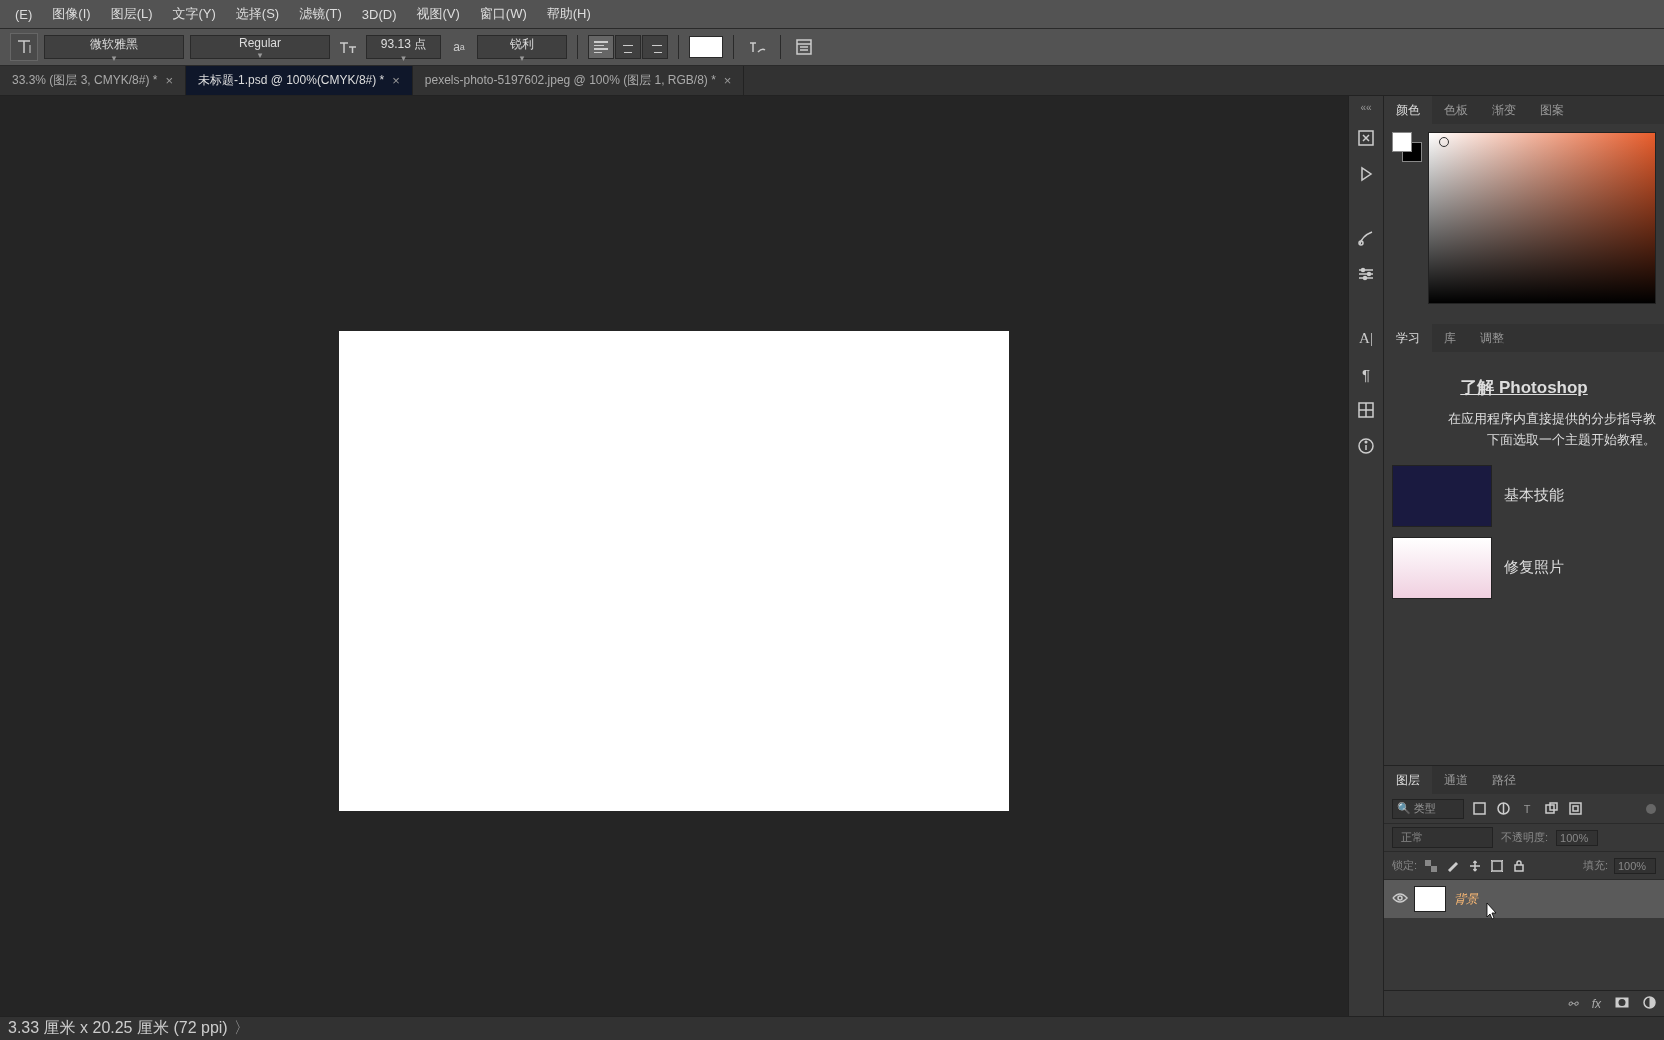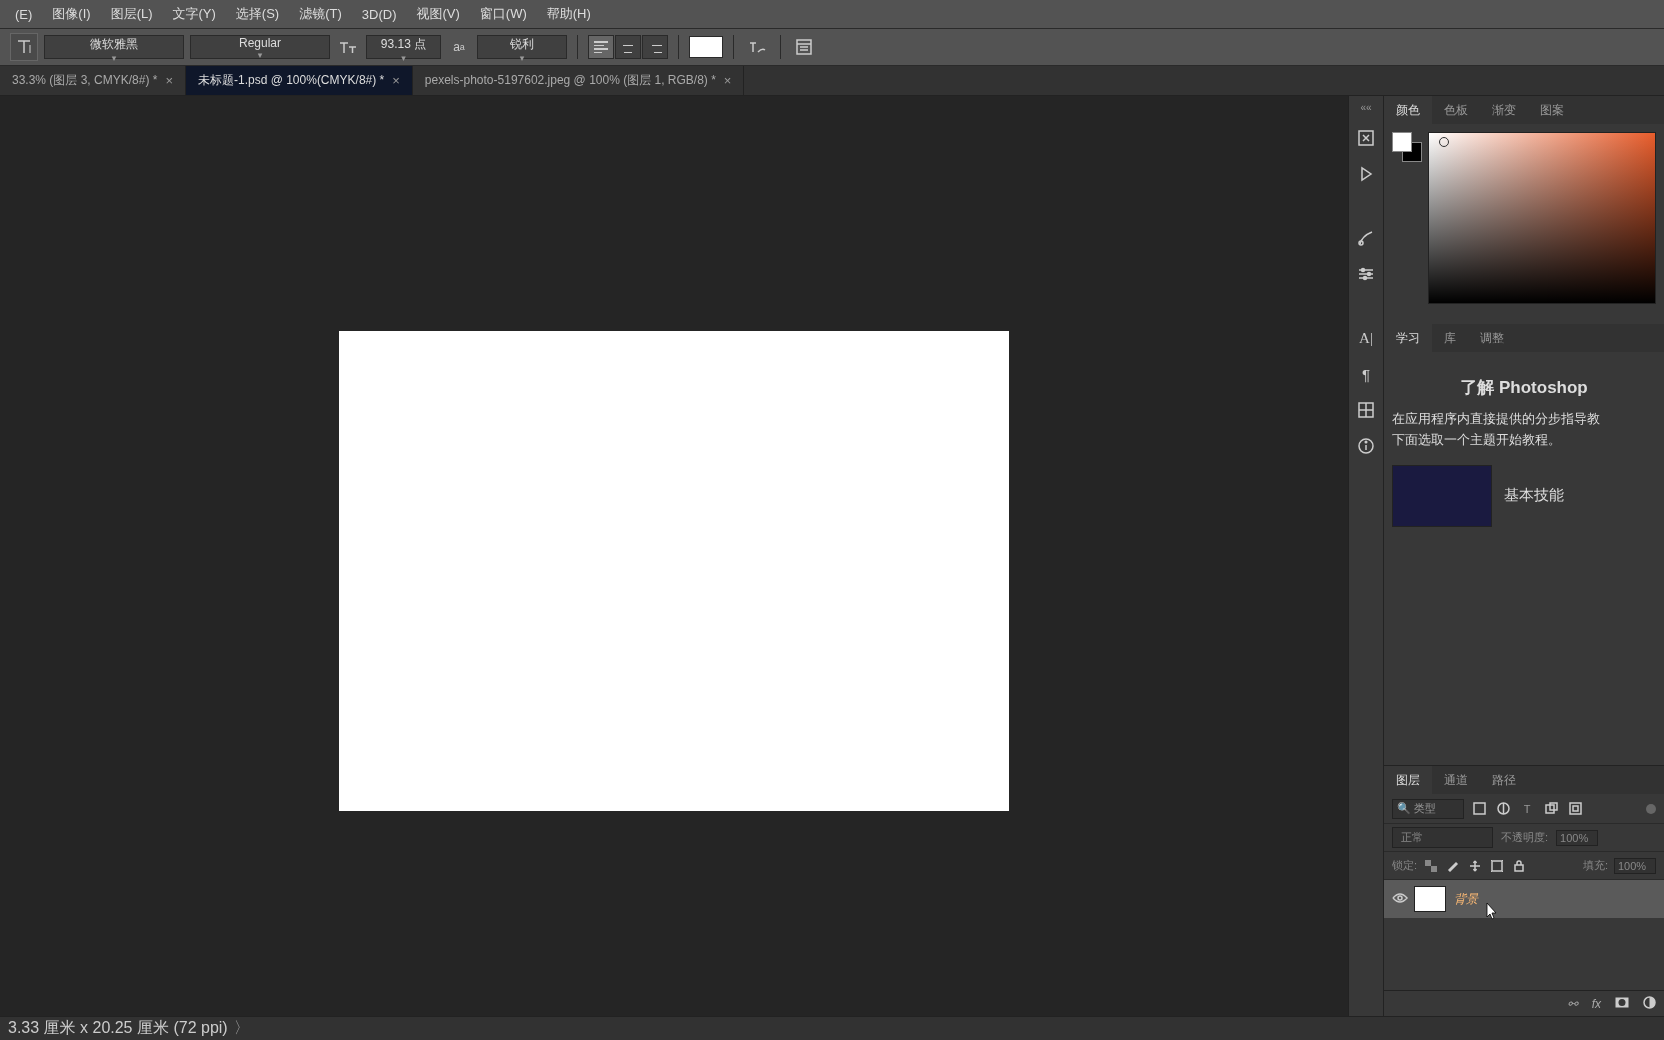--- a/index.html
+++ b/index.html
@@ -53,22 +53,22 @@
 
 .color-panel { height: 200px; padding: 8px; display: flex; gap: 6px; }
 .fg-bg-swatch { position: relative; width: 30px; height: 30px; }
 .fg-sw { position: absolute; width: 20px; height: 20px; background: #fff; border: 1px solid #888; z-index: 2; }
 .bg-sw { position: absolute; width: 20px; height: 20px; background: #000; border: 1px solid #888; top: 10px; left: 10px; }
 .color-field { flex: 1; height: 172px; background: linear-gradient(to bottom, rgba(0,0,0,0) 0%, #000 100%), linear-gradient(to right, #fff 0%, #e85d2c 100%); position: relative; border: 1px solid #222; }
 .color-cursor { width: 10px; height: 10px; border: 1.5px solid #333; border-radius: 50%; position: absolute; top: 4px; left: 10px; }
 
 .learn-panel { flex: 1; min-height: 0; overflow: hidden; }
 .learn-content { padding: 12px 8px; color: #ddd; }
-.learn-title { text-align: center; font-size: 17px; font-weight: bold; margin: 12px 0 10px; }
-.learn-desc { text-align: left; font-size: 13px; line-height: 1.6; margin-bottom: 14px; }
+.learn-title { text-align: center; font-size: 17px; font-weight: bold; margin: 12px 0 10px; text-decoration: underline; }
+.learn-desc { text-align: right; font-size: 13px; line-height: 1.6; margin-bottom: 14px; }
 .learn-item { display: flex; align-items: center; gap: 12px; margin-bottom: 10px; }
 .learn-thumb { width: 100px; height: 62px; background: #1a1a40; border: 1px solid #222; }
 .learn-thumb.thumb2 { background: linear-gradient(#fff, #f0d0e0); }
 .learn-label { font-size: 15px; color: #ddd; }
 
 .layers-panel { border-top: 1px solid #222; }
 .layer-filter-row { height: 30px; display: flex; align-items: center; padding: 0 8px; gap: 6px; border-bottom: 1px solid #2a2a2a; }
 .layer-search { background: #323232; border: 1px solid #222; color: #999; height: 20px; padding: 0 4px; width: 72px; font-size: 11px; display:flex; align-items:center; gap:3px;}
 .filter-icon { width: 18px; height: 18px; display: flex; align-items: center; justify-content: center; color: #999; font-size: 11px; }
 .filter-dot { width: 10px; height: 10px; border-radius: 50%; background: #666; margin-left: auto; }
@@ -283,20 +283,24 @@
       <div class="learn-content">
         <div class="learn-title">了解 Photoshop</div>
         <div class="learn-desc">
           <span>在应用程序内直接提供的分步指导教</span><br>
           <span>下面选取一个主题开始教程。</span>
         </div>
         <div class="learn-item">
           <div class="learn-thumb"></div>
           <div class="learn-label">基本技能</div>
         </div>
+        <div class="learn-item">
+          <div class="learn-thumb thumb2"></div>
+          <div class="learn-label">修复照片</div>
+        </div>
       </div>
     </div>
 
     <div class="layers-panel">
       <div class="panel-tabs">
         <div class="panel-tab active">图层</div>
         <div class="panel-tab">通道</div>
         <div class="panel-tab">路径</div>
       </div>
       <div class="layer-filter-row">

